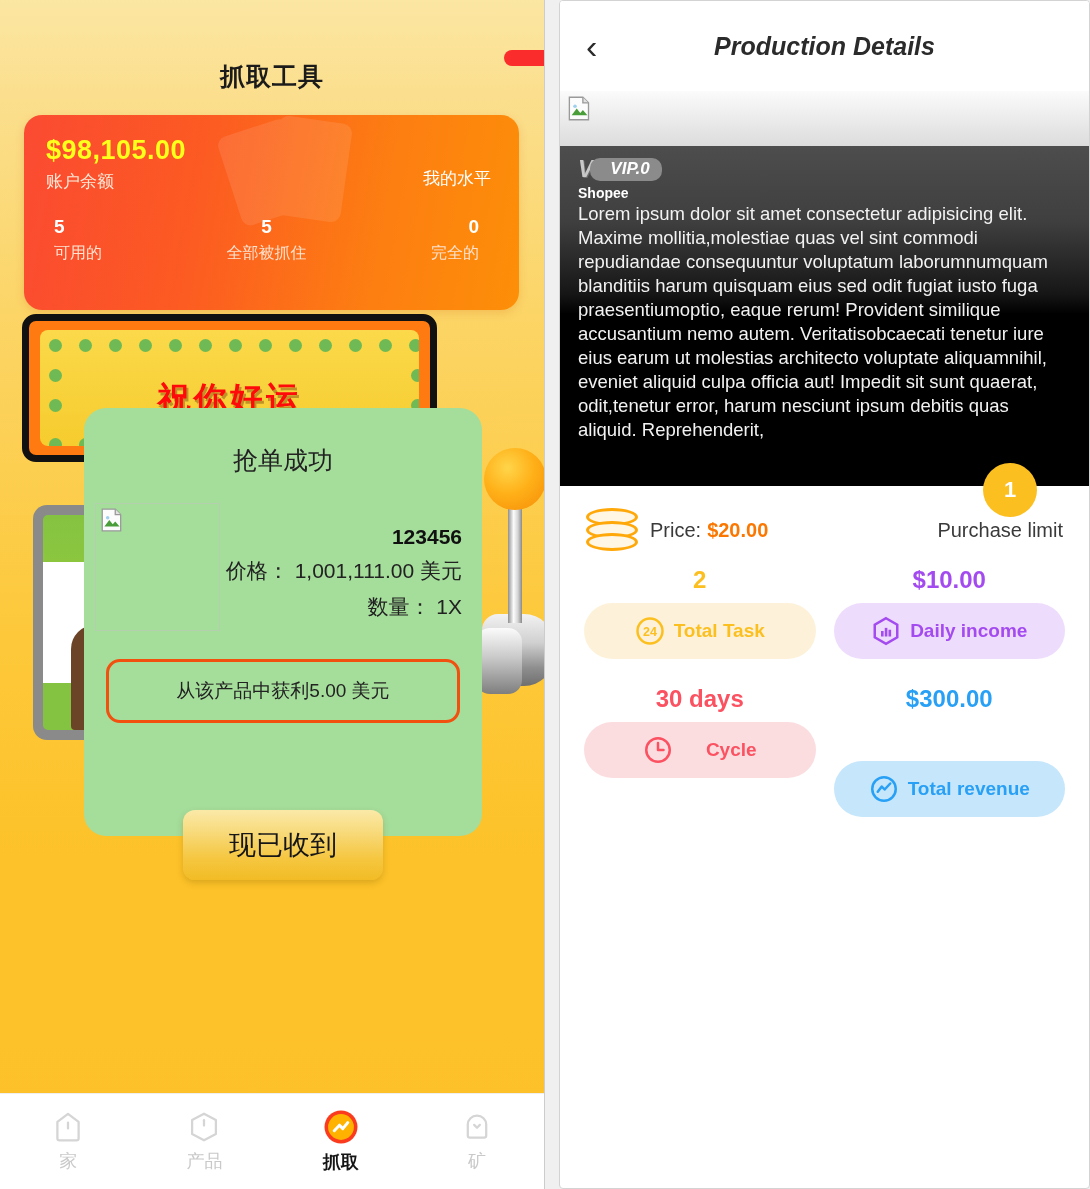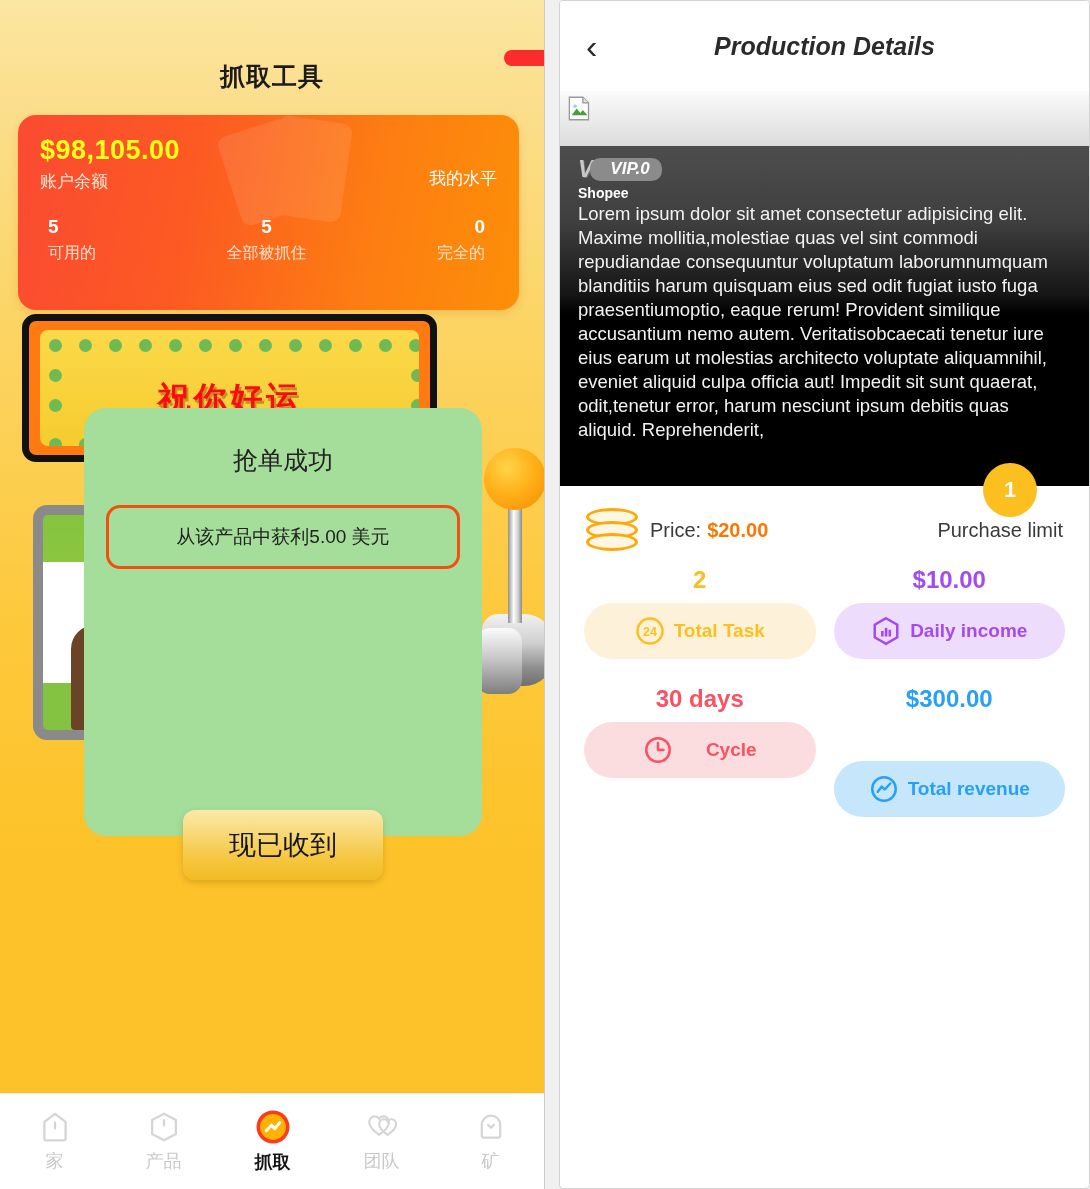--- a/index.html
+++ b/index.html
@@ -27,27 +27,27 @@
   }
   .page-title {
     text-align: center;
     font-size: 25px; font-weight: bold; color: #1b1b1b;
     padding-top: 60px; letter-spacing: 1px;
   }
 
   
   .balance-card {
     position: relative;
-    margin: 22px 25px 0 18px;
+    margin: 22px 25px 0 24px;
     height: 195px;
     border-radius: 18px;
     background: linear-gradient(100deg,#fb4a32 0%, #fc5a22 35%, #fd7d12 70%, #fd8f08 100%);
     box-shadow: 0 3px 10px rgba(200,80,0,.18);
     overflow: hidden;
-    padding: 20px 22px 0 22px;
+    padding: 20px 28px 0 22px;
   }
   .bc-watermark {
     position: absolute; right: 150px; top: -18px;
     width: 160px; height: 160px;
     opacity: .10;
   }
   .bc-amount { font-size: 27px; font-weight: bold; color: #ffff1c; letter-spacing: .5px; }
   .bc-row1 { display:flex; justify-content: space-between; align-items:flex-start; margin-top:4px;}
   .bc-sub { font-size: 17px; color: #ffe9d8; }
   .bc-level { font-size: 17px; color: #ffffff; margin-top:-26px;}
@@ -357,20 +357,35 @@
 
     <div class="joystick">
       <div class="js-base"></div>
       <div class="js-stick"></div>
       <div class="js-base2"></div>
       <div class="js-ball"></div>
     </div>
 
     <div class="modal">
       <div class="modal-title">抢单成功</div>
+      <div class="modal-body">
+        <div class="modal-thumb">
+          <svg class="broken-img" viewBox="0 0 24 24">
+            <path d="M3 2h12l5 5v15H3z" fill="#fcfcfc" stroke="#9a9a9a" stroke-width="1.2"></path>
+            <path d="M15 2v5h5" fill="#e2e2e2" stroke="#9a9a9a" stroke-width="1.2"></path>
+            <path d="M5 18l4.5-6 3.2 4 2.3-2.6L19 18z" fill="#4a9e3a"></path>
+            <circle cx="8" cy="10" r="1.6" fill="#9fd0f0"></circle>
+          </svg>
+        </div>
+        <div class="modal-info">
+          <div class="mi-code">123456</div>
+          <div class="mi-line">价格： 1,001,111.00 美元</div>
+          <div class="mi-line">数量： 1X</div>
+        </div>
+      </div>
       <div class="profit-box">从该产品中获利5.00 美元</div>
       <div class="modal-btn">现已收到</div>
     </div>
 
     <div class="bottom-nav">
       <div class="nav-item">
         <svg width="34" height="34" viewBox="0 0 24 24">
           <path d="M12 2.8 4.5 8.4V20a1.5 1.5 0 0 0 1.5 1.5h12A1.5 1.5 0 0 0 19.5 20V8.4z" fill="none" stroke="#d5d5d5" stroke-width="1.6" stroke-linejoin="round"></path>
           <line x1="12" y1="9" x2="12" y2="13" stroke="#d5d5d5" stroke-width="1.6" stroke-linecap="round"></line>
         </svg>
@@ -383,27 +398,20 @@
         </svg>
         <div class="nav-lbl">产品</div>
       </div>
       <div class="nav-item active">
         <svg width="36" height="36" viewBox="0 0 24 24">
           <circle cx="12" cy="12" r="11" fill="#fb3b1e"></circle>
           <circle cx="12" cy="12" r="8.6" fill="#ffb300"></circle>
           <path d="M7.5 14.5 11 10.8l2.2 2.3 3.3-4" fill="none" stroke="#fff" stroke-width="2" stroke-linecap="round" stroke-linejoin="round"></path>
         </svg>
         <div class="nav-lbl">抓取</div>
-      </div>
-      <div class="nav-item">
-        <svg width="34" height="34" viewBox="0 0 24 24">
-          <path d="M7 4.5c-2.3 0-4 1.9-4 4.2 0 4 5.3 7.6 7 8.8 1.7-1.2 7-4.8 7-8.8 0-2.3-1.7-4.2-4-4.2-1.3 0-2.4.7-3 1.7-.6-1-1.7-1.7-3-1.7z" fill="none" stroke="#d5d5d5" stroke-width="1.5"></path>
-          <path d="M13.5 6.5c-2 0-3.5 1.6-3.5 3.6 0 3.4 4.6 6.5 6 7.5 1.4-1 6-4.1 6-7.5 0-2-1.5-3.6-3.5-3.6-1.1 0-2.1.6-2.5 1.4-.4-.8-1.4-1.4-2.5-1.4z" fill="none" stroke="#d5d5d5" stroke-width="1.5"></path>
-        </svg>
-        <div class="nav-lbl">团队</div>
       </div>
       <div class="nav-item">
         <svg width="34" height="34" viewBox="0 0 24 24">
           <path d="M12 4c-3.6 0-6.5 2.8-6.5 6.3V18A1.5 1.5 0 0 0 7 19.5h10a1.5 1.5 0 0 0 1.5-1.5v-7.7C18.5 6.8 15.6 4 12 4z" fill="none" stroke="#d5d5d5" stroke-width="1.6"></path>
           <path d="M10 10.5l2 2 2-2" fill="none" stroke="#d5d5d5" stroke-width="1.6" stroke-linecap="round" stroke-linejoin="round"></path>
         </svg>
         <div class="nav-lbl">矿</div>
       </div>
     </div>
   </div>

